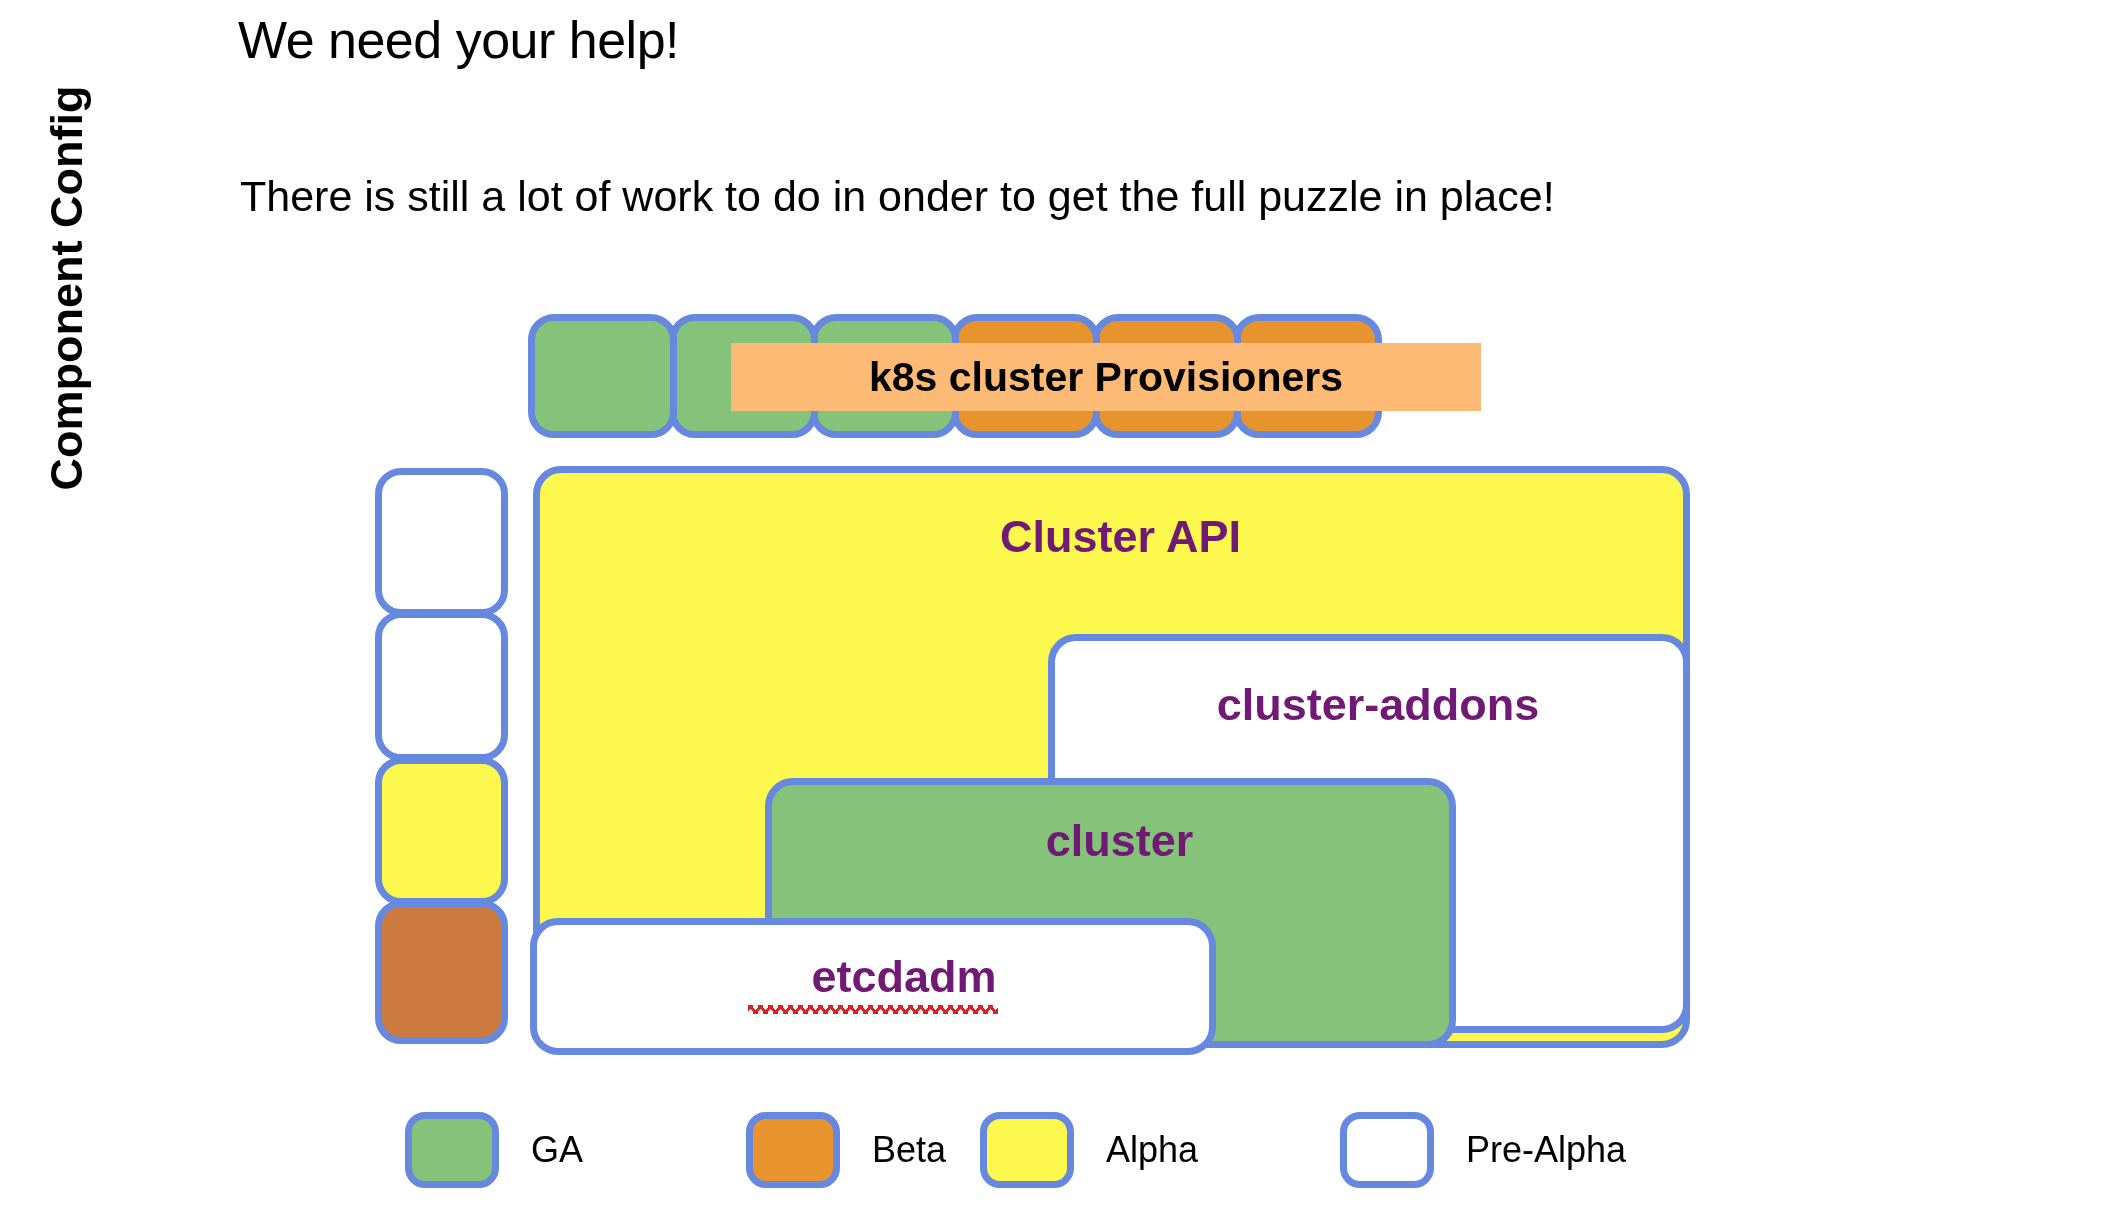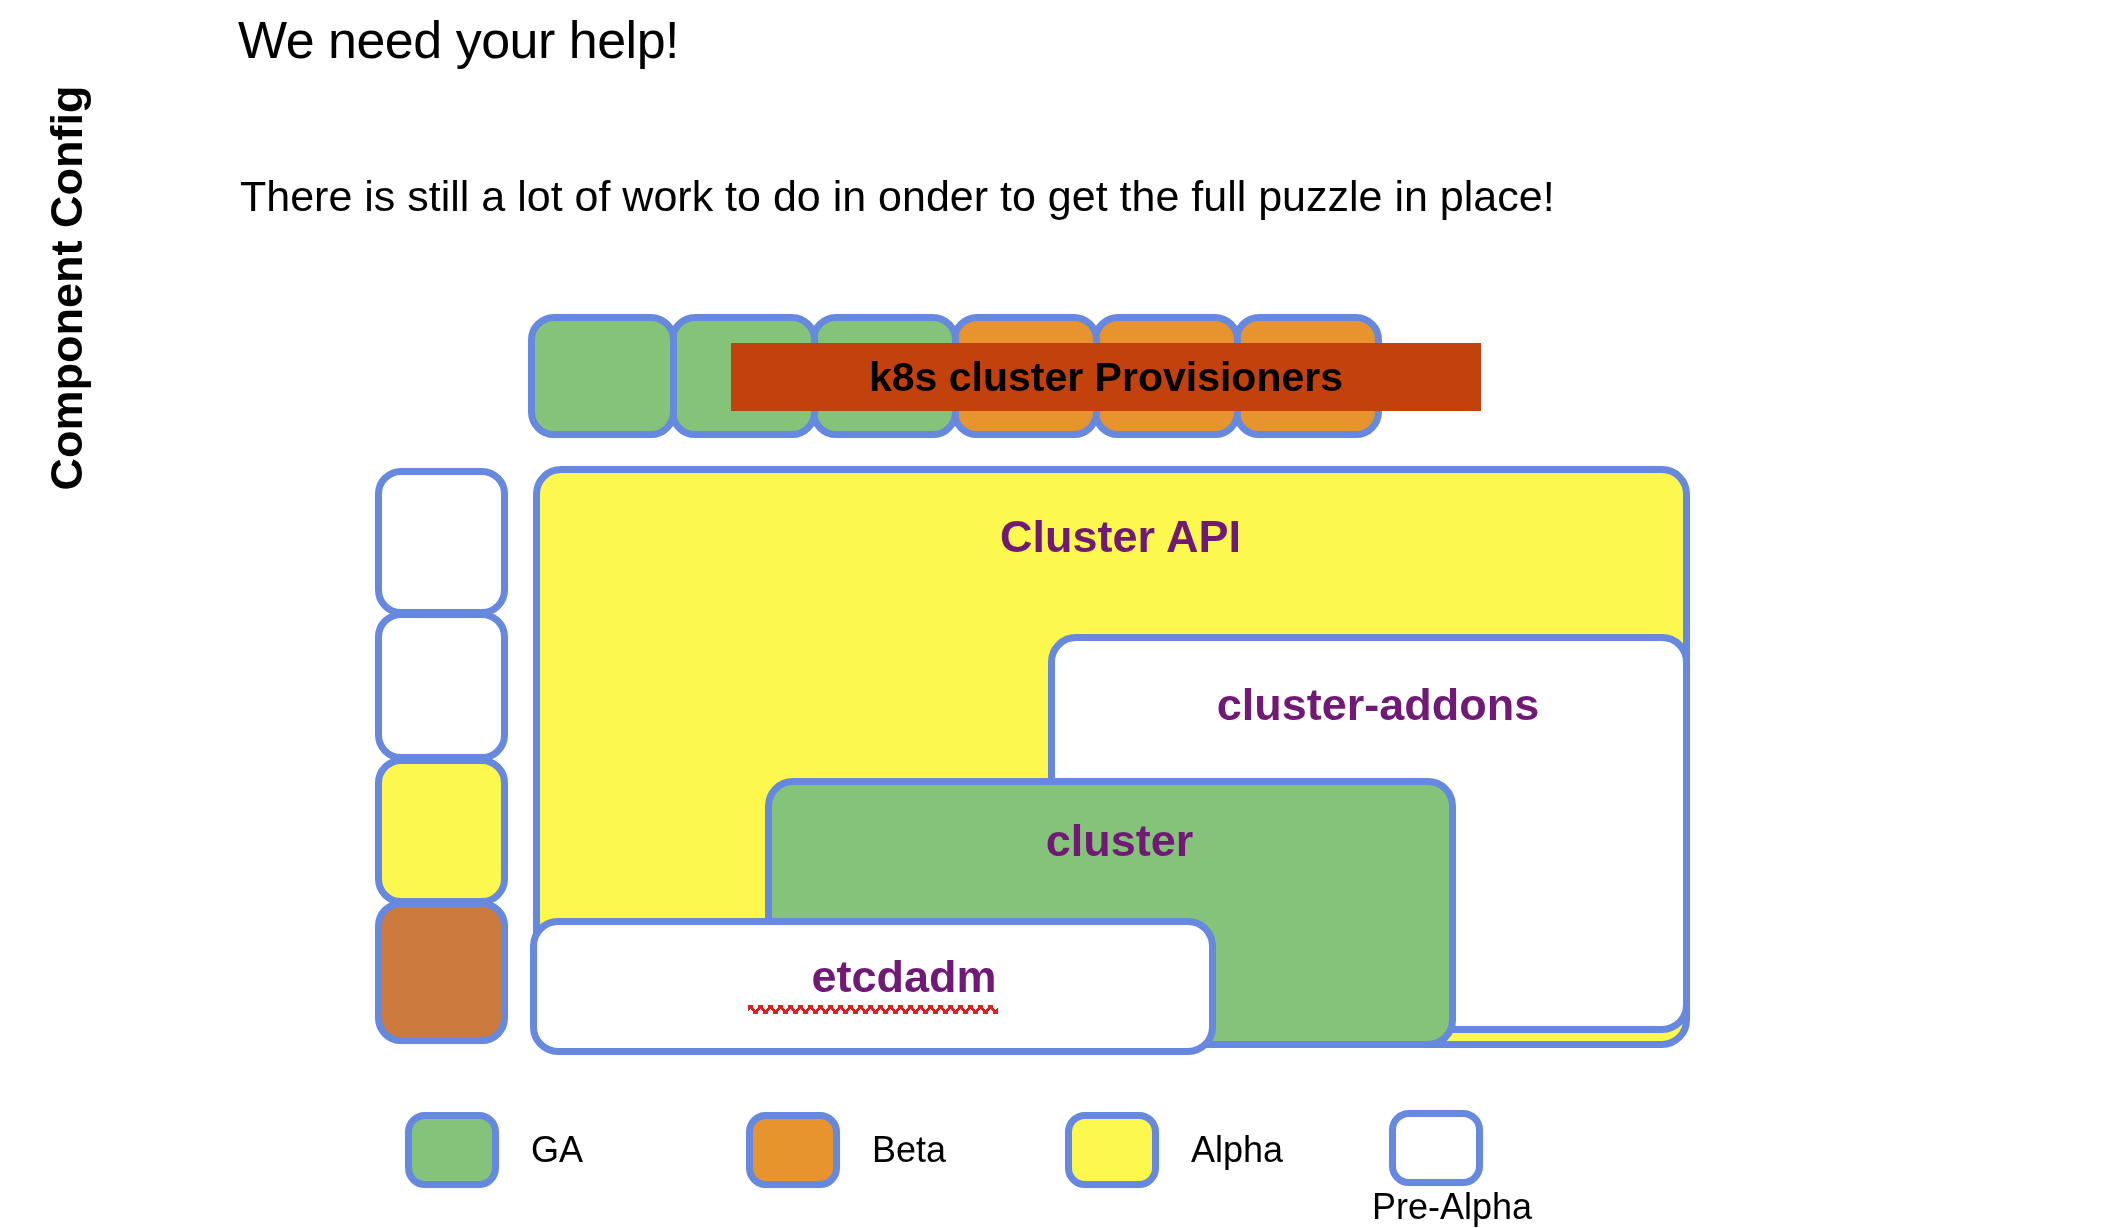--- a/index.html
+++ b/index.html
@@ -73,21 +73,21 @@
     box-sizing: border-box;
     border: 7px solid #6688DE;
     border-radius: 26px;
   }
   #provisioner-label {
     position: absolute;
     left: 731px;
     top: 343px;
     width: 750px;
     height: 68px;
-    background: #c2410c;
+    background: #fdba74;
     display: flex;
     align-items: center;
     justify-content: center;
     font-size: 41px;
     font-weight: bold;
     white-space: nowrap;
     z-index: 6;
   }
 
   
@@ -258,21 +258,21 @@
 
 <div id="legend">
     <div class="legend-item" style="left: 405px;">
       <div class="legend-swatch" style="background: rgb(133, 195, 122);"></div>
       <div class="legend-text">GA</div>
     </div>
     <div class="legend-item" style="left: 706px; padding-left: 40px;">
       <div class="legend-swatch" style="background: rgb(232, 148, 46);"></div>
       <div class="legend-text">Beta</div>
     </div>
-    <div class="legend-item" style="left: 1065px;">
+    <div class="legend-item" style="left: 980px;">
       <div class="legend-swatch" style="background: rgb(252, 248, 78);"></div>
       <div class="legend-text">Alpha</div>
     </div>
-    <div class="legend-item" style="left: 1340px; flex-direction: column;">
+    <div class="legend-item" style="left: 1340px;">
       <div class="legend-swatch" style="background: rgb(255, 255, 255);"></div>
       <div class="legend-text">Pre-Alpha</div>
     </div>
   </div>
 
 </body></html>

